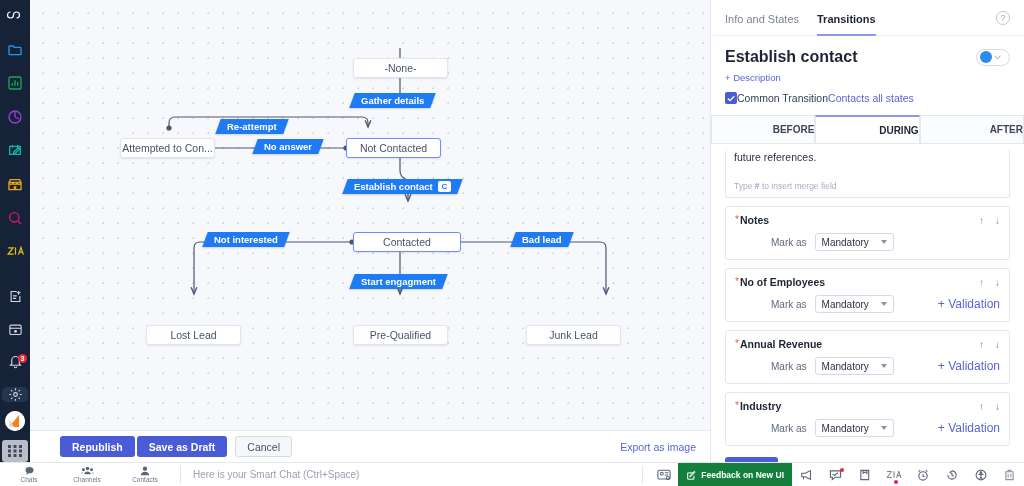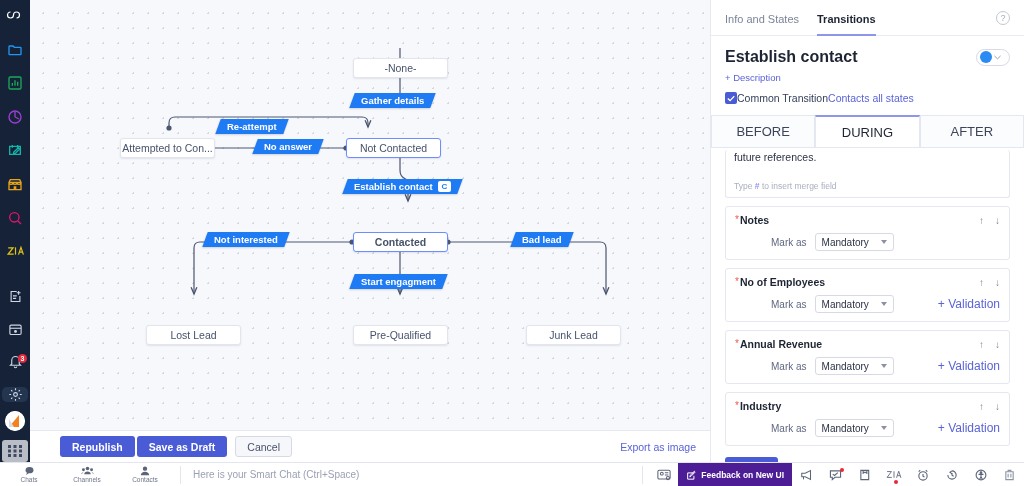--- a/index.html
+++ b/index.html
@@ -146,21 +146,21 @@
   .cbx {
     width: 12px; height: 12px; border-radius: 2px; background: #4a5bd6;
     display: flex; align-items: center; justify-content: center; cursor: pointer;
   }
   .cbx svg { display: block; }
   .common-label { font-size: 10.5px; color: #36405a; }
   .include-link { color: #5a63d8; font-size: 10.5px; cursor: pointer; }
 
   .subtabs { display: flex; margin: 11px 0 0 0; border-bottom: 1px solid #e4e7ef; }
   .stab {
-    flex: 1; text-align: center; font-size: 13px; font-weight: normal;
+    flex: 1; text-align: right; font-size: 10px; font-weight: bold;
     color: #3d4559; padding: 8px 0 7px 0; cursor: pointer;
     border: 1px solid #e4e7ef; border-bottom: none; background: #fbfcfe;
   }
   .stab.active { background: #fff; border-top: 2px solid #8d96ea; color: #1d2433; }
 
   .panel-scroll {
     position: absolute; top: 150px; left: 0; right: 0; bottom: 0;
     padding: 0 14px 0 14px; overflow: hidden;
   }
   .merge-box {
@@ -208,21 +208,21 @@
   }
   .bb-lbl { font-size: 6.5px; color: #6e7689; margin-top: 0px; }
   .bb-sep { width: 1px; height: 18px; background: #e3e6ee; margin: 0 6px; }
   .bb-chat { flex: 1; font-size: 10px; color: #9aa1b2; padding-left: 6px; }
   .bb-right { display: flex; align-items: center; height: 24px; }
   .bb-icon {
     width: 29px; height: 24px; display: flex; align-items: center;
     justify-content: center; cursor: pointer; position: relative;
   }
   .feedback-pill {
-    background: #4c1d95; color: #fff; font-size: 8.5px; font-weight: bold;
+    background: #15803d; color: #fff; font-size: 8.5px; font-weight: bold;
     height: 24px; display: flex; align-items: center; gap: 5px;
     padding: 0 8px; cursor: pointer;
   }
   .red-dot { position: absolute; width: 4px; height: 4px; border-radius: 50%; background: #e8283c; }
 </style>
 </head>
 <body>
 
 <div id="app">
 
@@ -378,21 +378,21 @@
     </div>
 
     <div class="node" style="left:90px; top:138px; width:95px; height:20px;">
       <span>Attempted to Con...</span>
     </div>
 
     <div class="node selected" style="left:316px; top:138px; width:95px; height:20px;">
       <span>Not Contacted</span>
     </div>
 
-    <div class="node selected" style="left:323px; top:232px; width:95px; height:20px;font-weight:bold;">
+    <div class="node selected" style="left:323px; top:232px; width:108px; height:20px;">
       <span>Contacted</span>
     </div>
 
     <div class="node" style="left:116px; top:325px; width:95px; height:20px;">
       <span>Lost Lead</span>
     </div>
 
     <div class="node" style="left:323px; top:325px; width:95px; height:20px;">
       <span>Pre-Qualified</span>
     </div>

